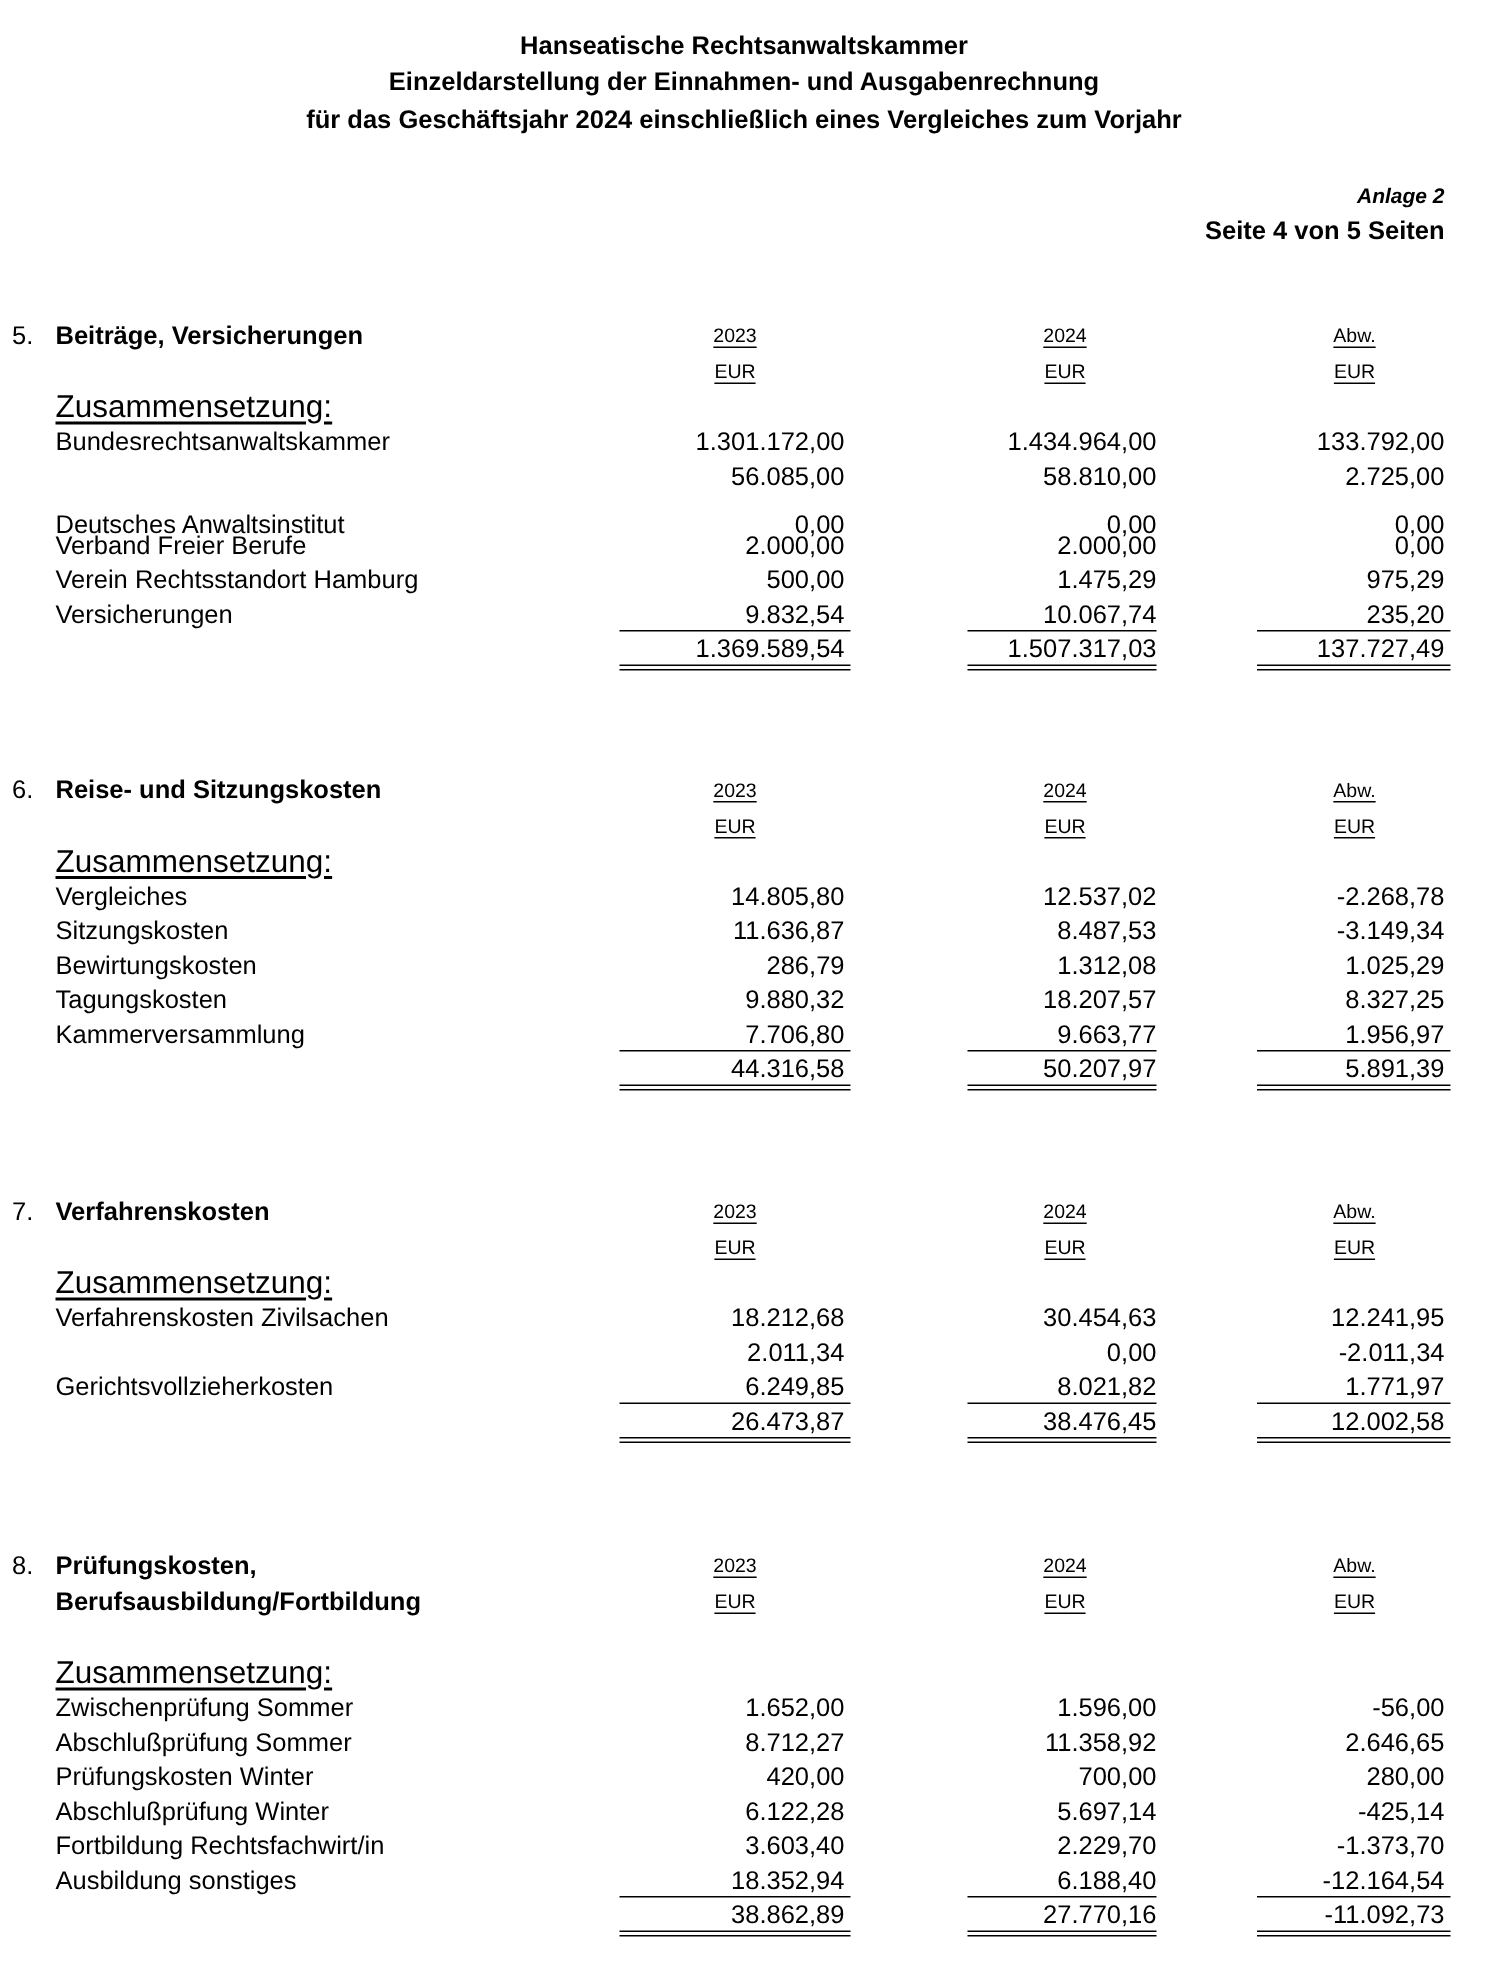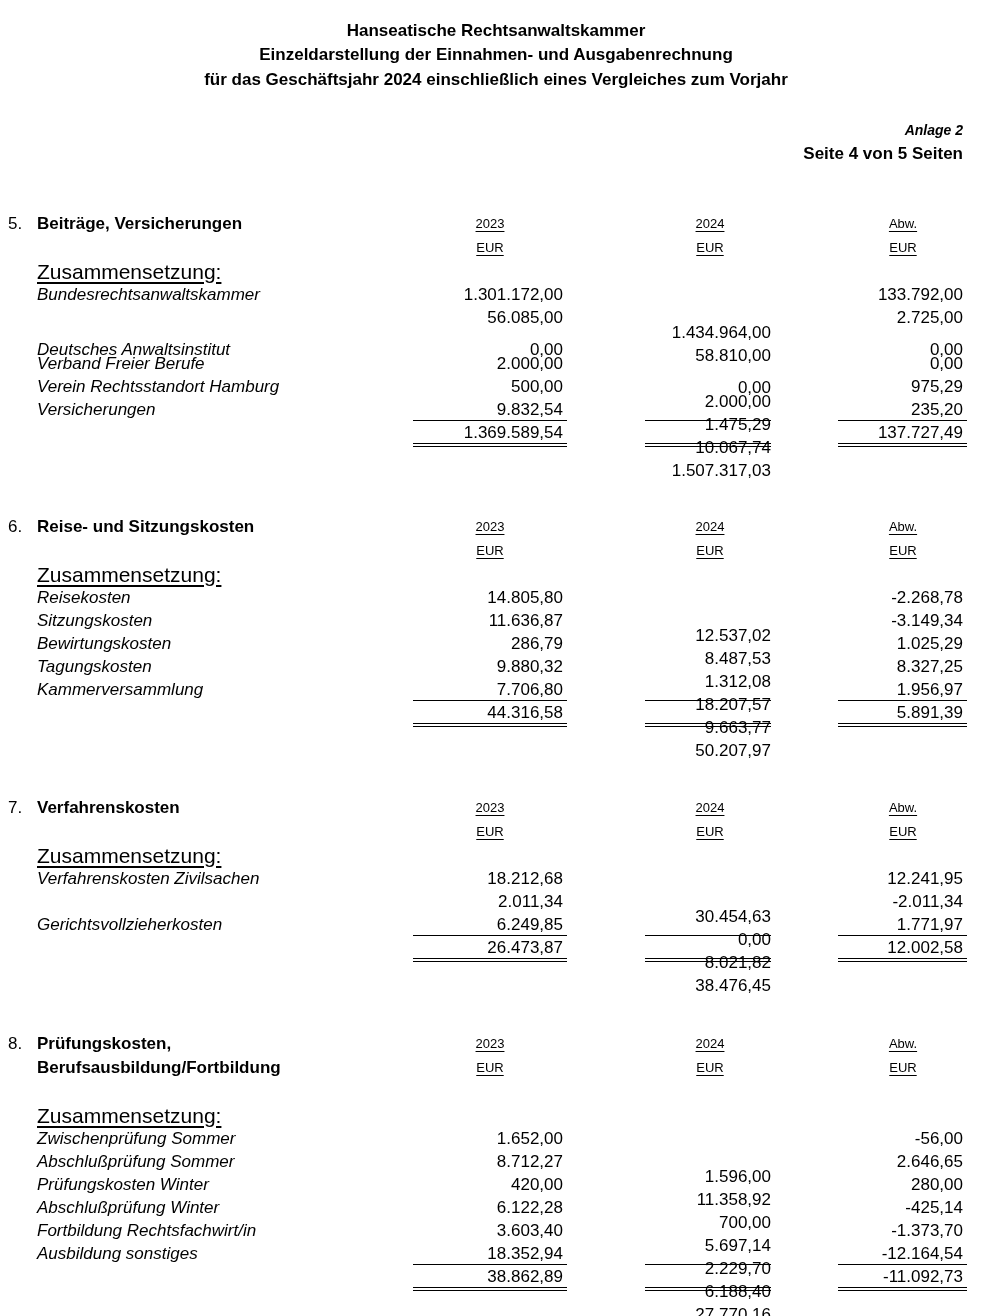--- a/index.html
+++ b/index.html
@@ -30,24 +30,24 @@
     text-decoration: underline; text-underline-offset: 3px; text-align: center;
   }
   .ch1 { left: 440px; width: 100px; }
   .ch2 { left: 660px; width: 100px; }
   .ch3 { left: 853px; width: 100px; }
   .zus {
     position: absolute; left: 37px; font-size: 21px; line-height: 23px;
     text-decoration: underline; text-underline-offset: 3px;
   }
   .row { position: absolute; left: 0; width: 992px; height: 23px; font-size: 17px; line-height: 23px; }
-  .row .label { position: absolute; left: 37px; white-space: nowrap; font-style: italic; }
+  .row .label { position: absolute; left: 37px; white-space: nowrap; }
   .row .v { position: absolute; text-align: right; white-space: nowrap; }
   .v1 { right: 429px; }
-  .v2 { right: 221px; margin-top: 38px; }
+  .v2 { right: 221px; }
   .v3 { right: 29px; }
   .rule-single { position: absolute; height: 0; border-top: 1.5px solid #000; }
   .rule-double { position: absolute; height: 2px; border-top: 1.5px solid #000; border-bottom: 1.5px solid #000; }
   .c1 { left: 413px; width: 154px; }
   .c2 { left: 645px; width: 126px; }
   .c3 { left: 838px; width: 129px; }
 </style>
 </head>
 <body>
 
@@ -119,21 +119,21 @@
       <div class="num" style="top:0">6.</div>
       <div class="heading" style="top:0">Reise- und Sitzungskosten</div>
       <div class="colhead ch1" style="top:0"><span>2023</span></div>
       <div class="colhead ch1" style="top:24px"><span>EUR</span></div>
       <div class="colhead ch2" style="top:0"><span>2024</span></div>
       <div class="colhead ch2" style="top:24px"><span>EUR</span></div>
       <div class="colhead ch3" style="top:0"><span>Abw.</span></div>
       <div class="colhead ch3" style="top:24px"><span>EUR</span></div>
       <div class="zus" style="top:48px">Zusammensetzung:</div>
       <div class="row" style="top:71px">
-        <span class="label">Reisekosten</span>
+        <span class="label">Vergleiches</span>
         <span class="v v1">14.805,80</span>
         <span class="v v2">12.537,02</span>
         <span class="v v3">-2.268,78</span>
       </div>
       <div class="row" style="top:94px">
         <span class="label">Sitzungskosten</span>
         <span class="v v1">11.636,87</span>
         <span class="v v2">8.487,53</span>
         <span class="v v3">-3.149,34</span>
       </div>

